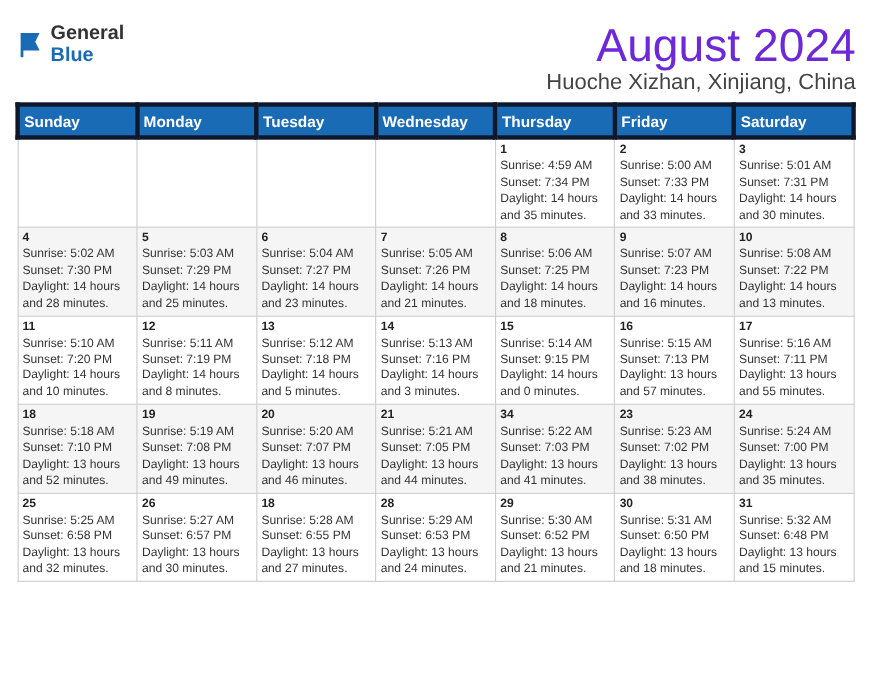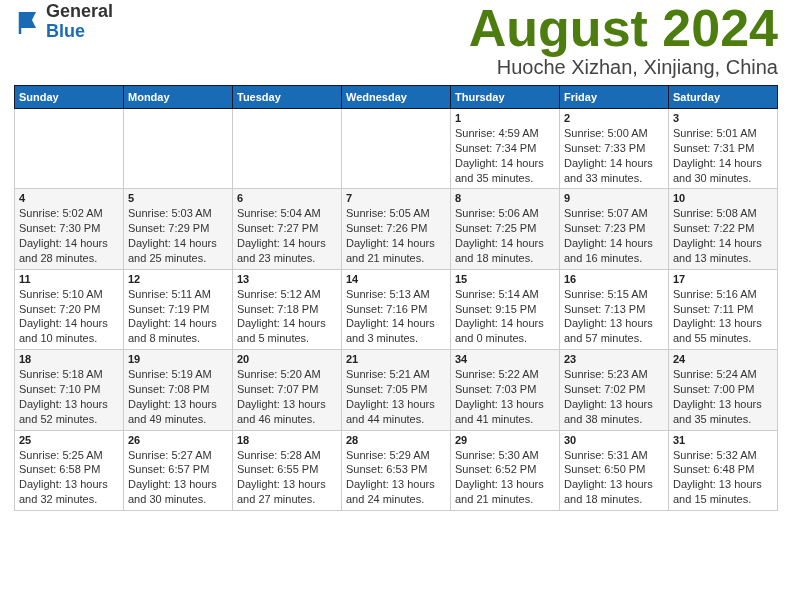--- a/index.html
+++ b/index.html
@@ -6,21 +6,21 @@
     body {
       width: 792px;
       height: 612px;
       font-family: Arial, sans-serif;
       background: #fff;
       overflow: hidden;
     }
     .page {
       width: 792px;
       height: 436px;
-      padding: 2px 14px 10px 14px;
+      padding: 20px 14px 10px 14px;
     }
     .header {
       display: flex;
       justify-content: space-between;
       align-items: flex-start;
       margin-bottom: 6px;
     }
     .logo {
       display: flex;
       align-items: center;
@@ -34,43 +34,43 @@
     .logo-general { color: #333; }
     .logo-blue { color: #1a6bb5; }
     .logo-icon {
       width: 28px;
       height: 28px;
     }
     .title-block {
       text-align: right;
     }
     .month-title {
-      font-size: 52px;
-      font-weight: bold;
-      color: #4d7c0f;
+      font-size: 42px;
+      font-weight: normal;
+      color: #6d28d9;
       line-height: 1;
     }
     .location {
       font-size: 20px;
       color: #444;
       margin-top: 2px;
     }
     table {
       width: 100%;
       border-collapse: collapse;
       table-layout: fixed;
     }
     thead th {
       background: #1a6bb5;
       color: #fff;
-      font-size: 11px;
+      font-size: 14px;
       font-weight: bold;
       padding: 5px 4px;
       text-align: left;
-      border: 1px solid #0f172a;
+      border: 4px solid #0f172a;
     }
     tbody td {
       vertical-align: top;
       border: 1px solid #ccc;
       padding: 3px 4px;
       font-size: 9px;
       color: #333;
       background: #fff;
       height: 80px;
     }

